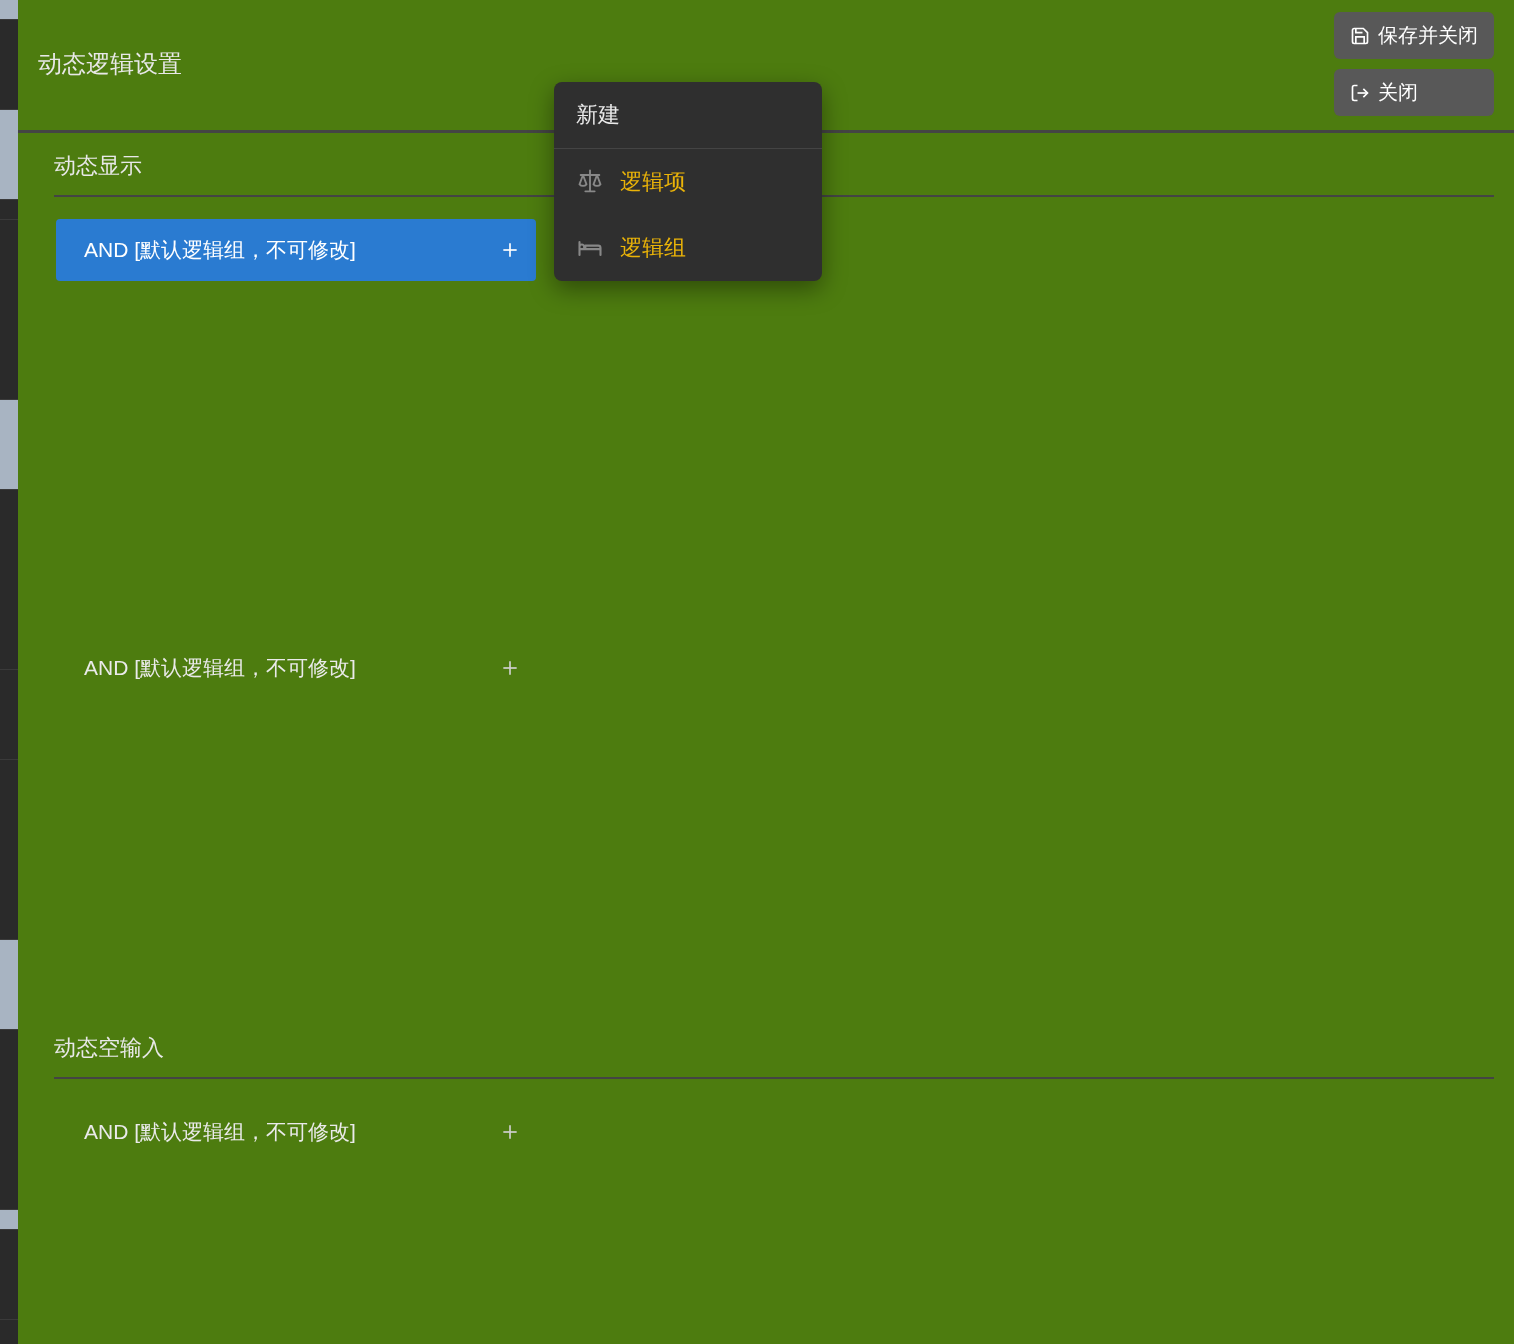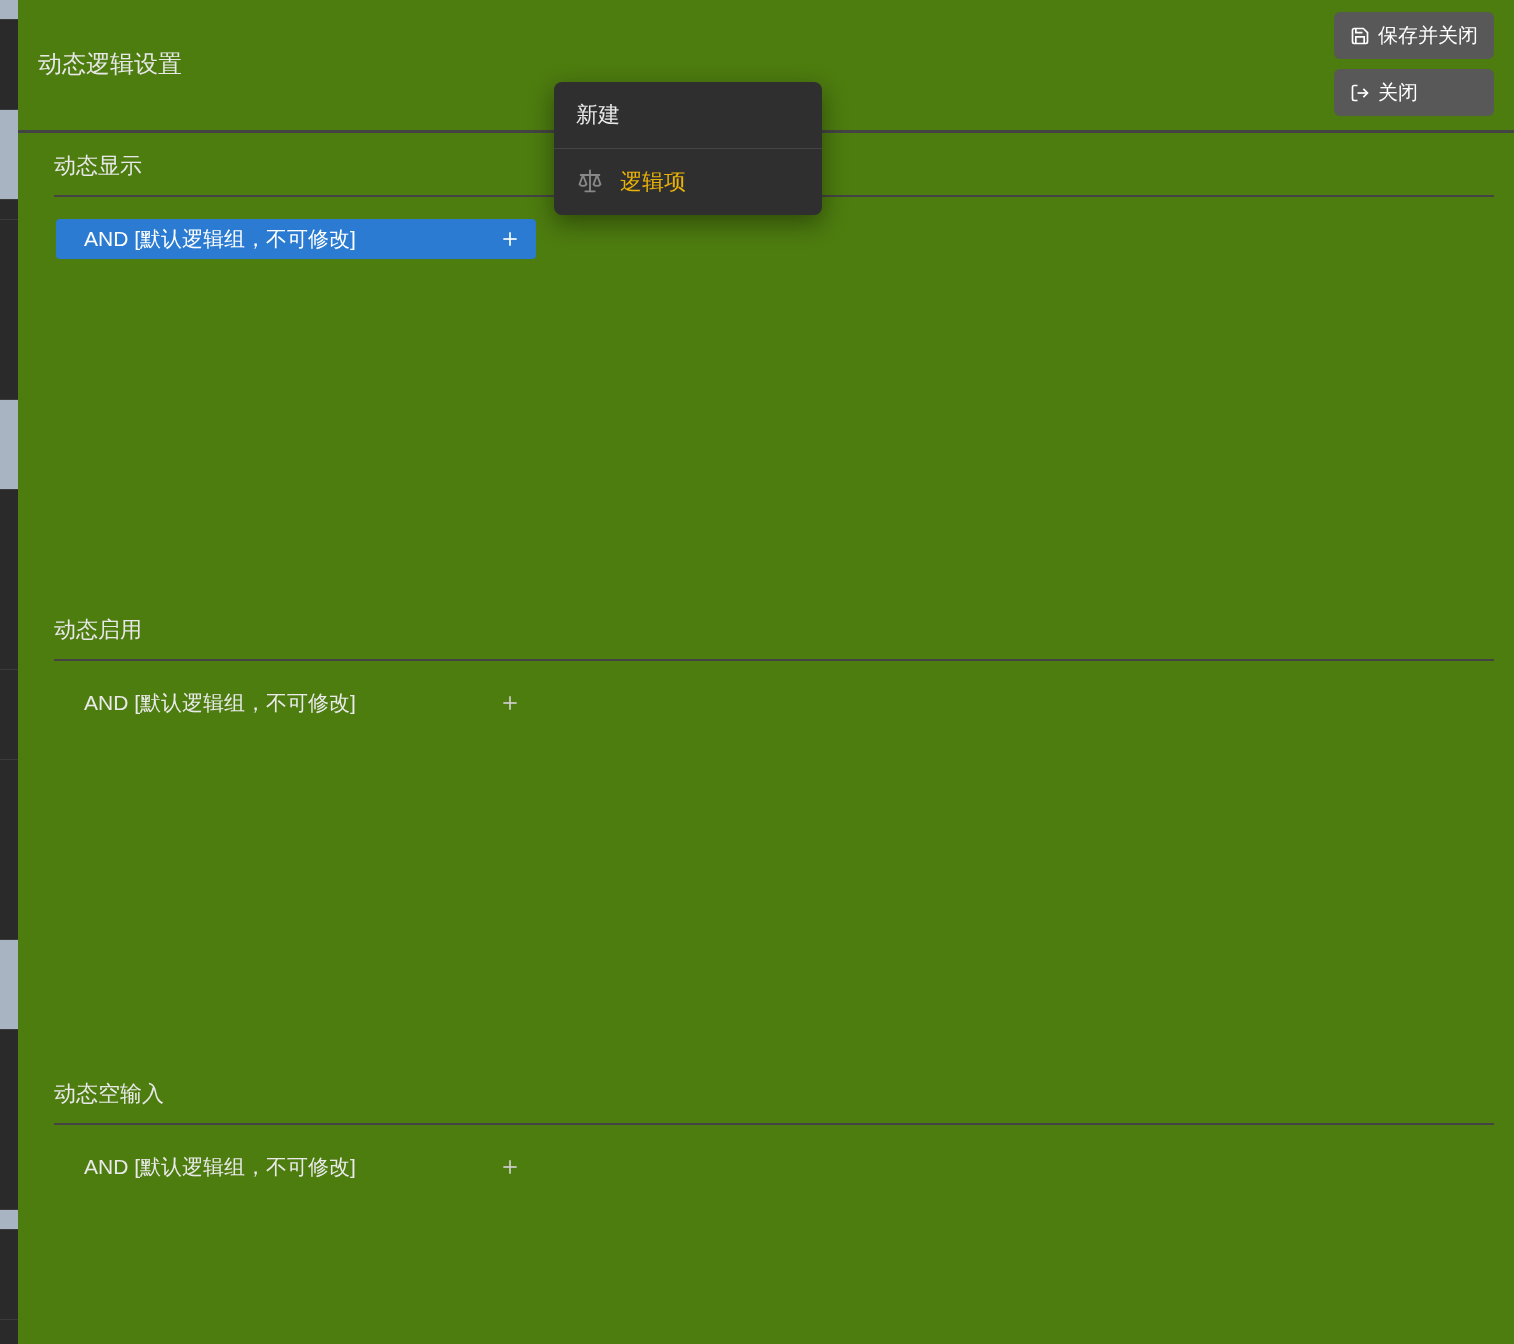--- a/index.html
+++ b/index.html
@@ -125,21 +125,21 @@
     }
     .section:nth-child(3) .section-content {
       min-height: 360px;
     }
 
     .logic-row {
       display: flex;
       align-items: center;
       margin-left: 18px;
       width: 480px;
-      height: 40px;
+      height: 62px;
       border-radius: 4px;
       padding: 0 12px 0 28px;
       font-size: 21px;
       color: #eaeaea;
       cursor: pointer;
     }
     .logic-row.selected {
       background: #2a7bd1;
       color: #fff;
     }
@@ -261,21 +261,20 @@
             <svg viewBox="0 0 24 24" width="20" height="20" fill="none" stroke="currentColor" stroke-width="2">
               <line x1="12" y1="4" x2="12" y2="20"></line>
               <line x1="4" y1="12" x2="20" y2="12"></line>
             </svg>
           </span>
         </div>
       </div>
     </div>
 
     <div class="section">
-      <div class="section-title">动态启用</div>
       <div class="section-content">
         <div class="logic-row">
           <span class="label">AND [默认逻辑组，不可修改]</span>
           <span class="plus">
             <svg viewBox="0 0 24 24" width="20" height="20" fill="none" stroke="currentColor" stroke-width="2">
               <line x1="12" y1="4" x2="12" y2="20"></line>
               <line x1="4" y1="12" x2="20" y2="12"></line>
             </svg>
           </span>
         </div>
@@ -303,13 +302,21 @@
 <div class="popover">
   <div class="popover-header">新建</div>
   <div class="popover-item">
     <span class="icon">
       <svg viewBox="0 0 24 24">
         <path d="M12 2 L12 6 M4 6 L20 6 M6 6 L3 14 a4 4 0 0 0 6 0 L6 6 M18 6 L15 14 a4 4 0 0 0 6 0 L18 6 M12 6 L12 20 M8 20 L16 20" fill="none" stroke="#888" stroke-width="1.6" stroke-linecap="round" stroke-linejoin="round"></path>
       </svg>
     </span>
     <span>逻辑项</span>
   </div>
+  <div class="popover-item">
+    <span class="icon">
+      <svg viewBox="0 0 24 24">
+        <path d="M3 18 L3 7 M3 13 L21 13 L21 18 M3 13 L3 11 a2 2 0 0 1 4 0 L7 13 M8 13 L8 10 L19 10 a2 2 0 0 1 2 2 L21 13" fill="none" stroke="#888" stroke-width="1.8" stroke-linecap="round" stroke-linejoin="round"></path>
+      </svg>
+    </span>
+    <span>逻辑组</span>
+  </div>
 </div>
 
 </body></html>

